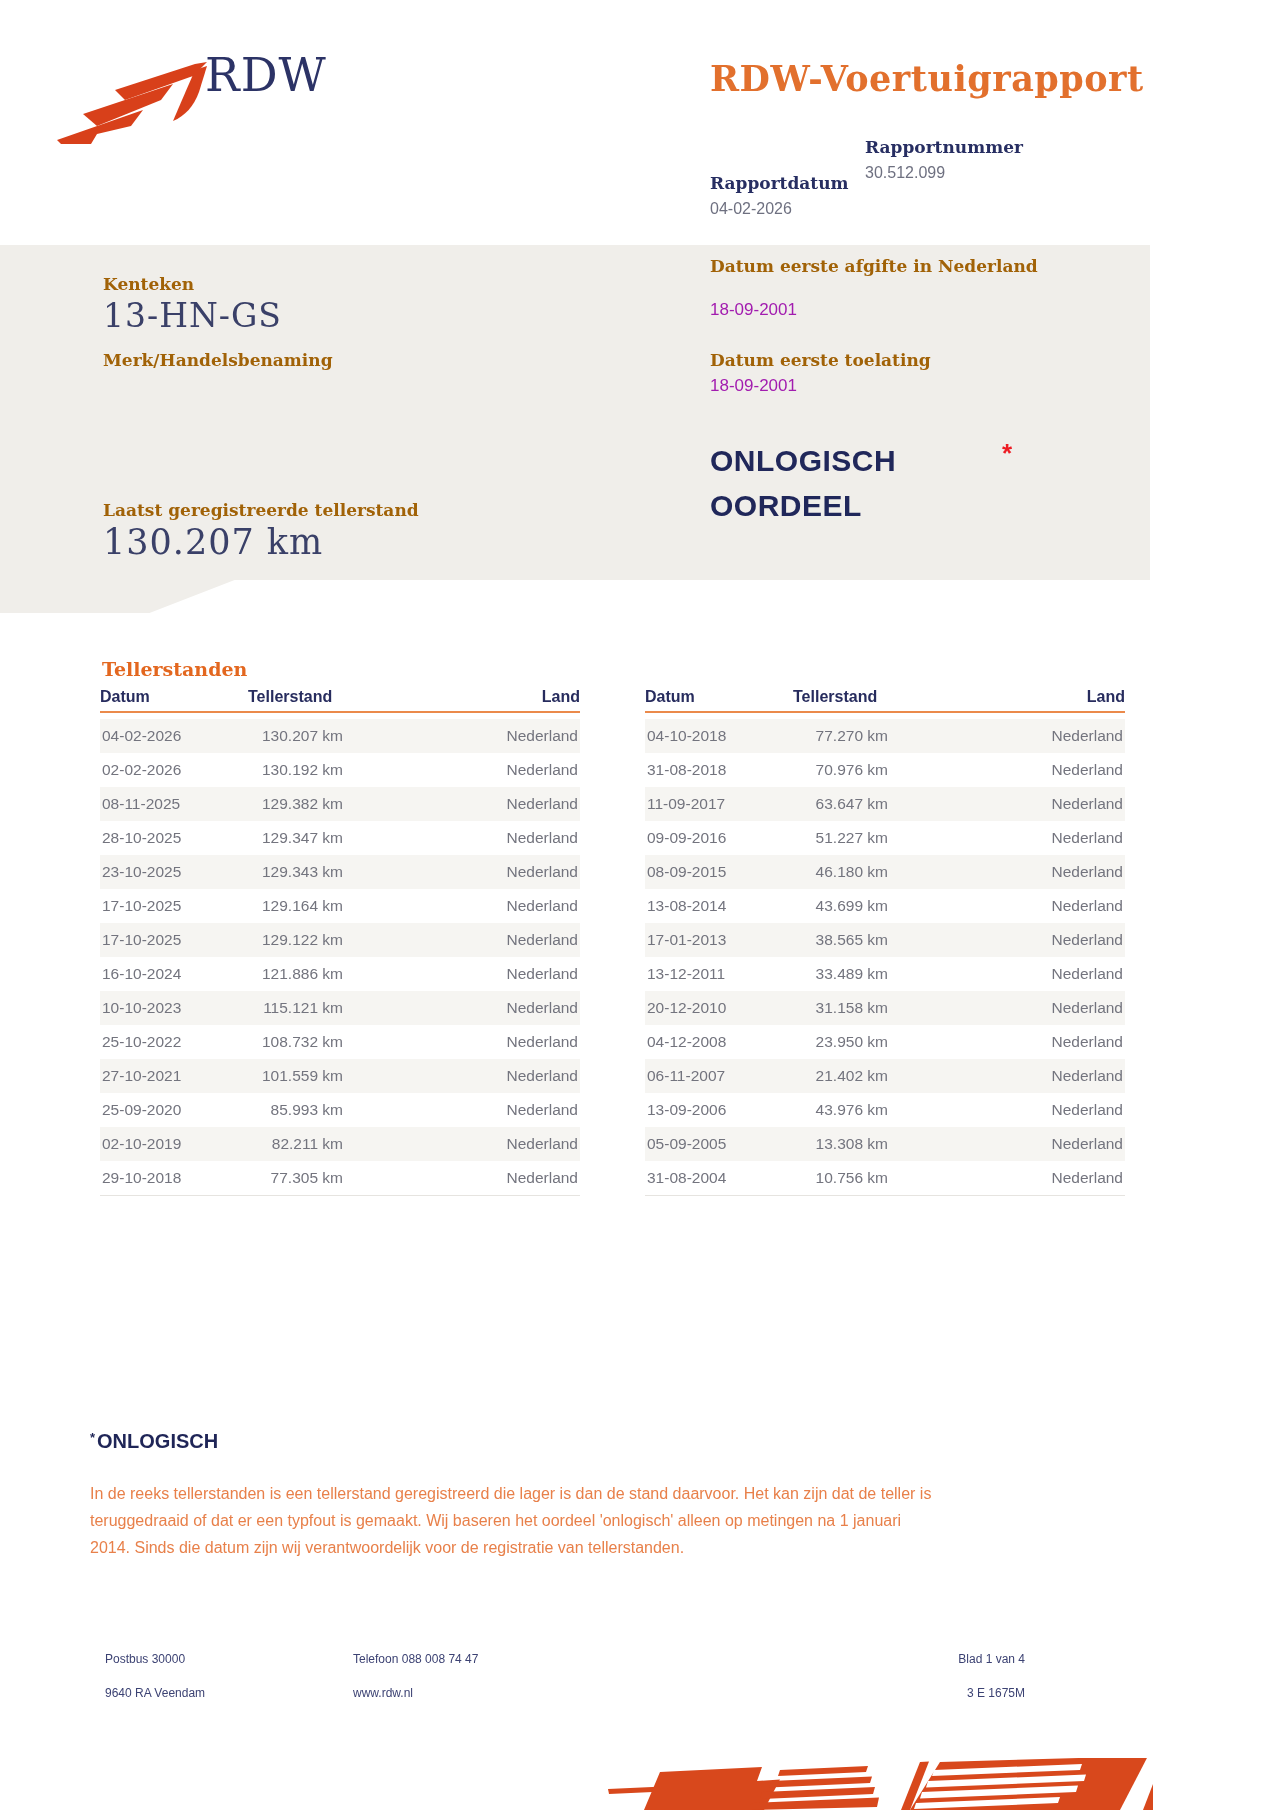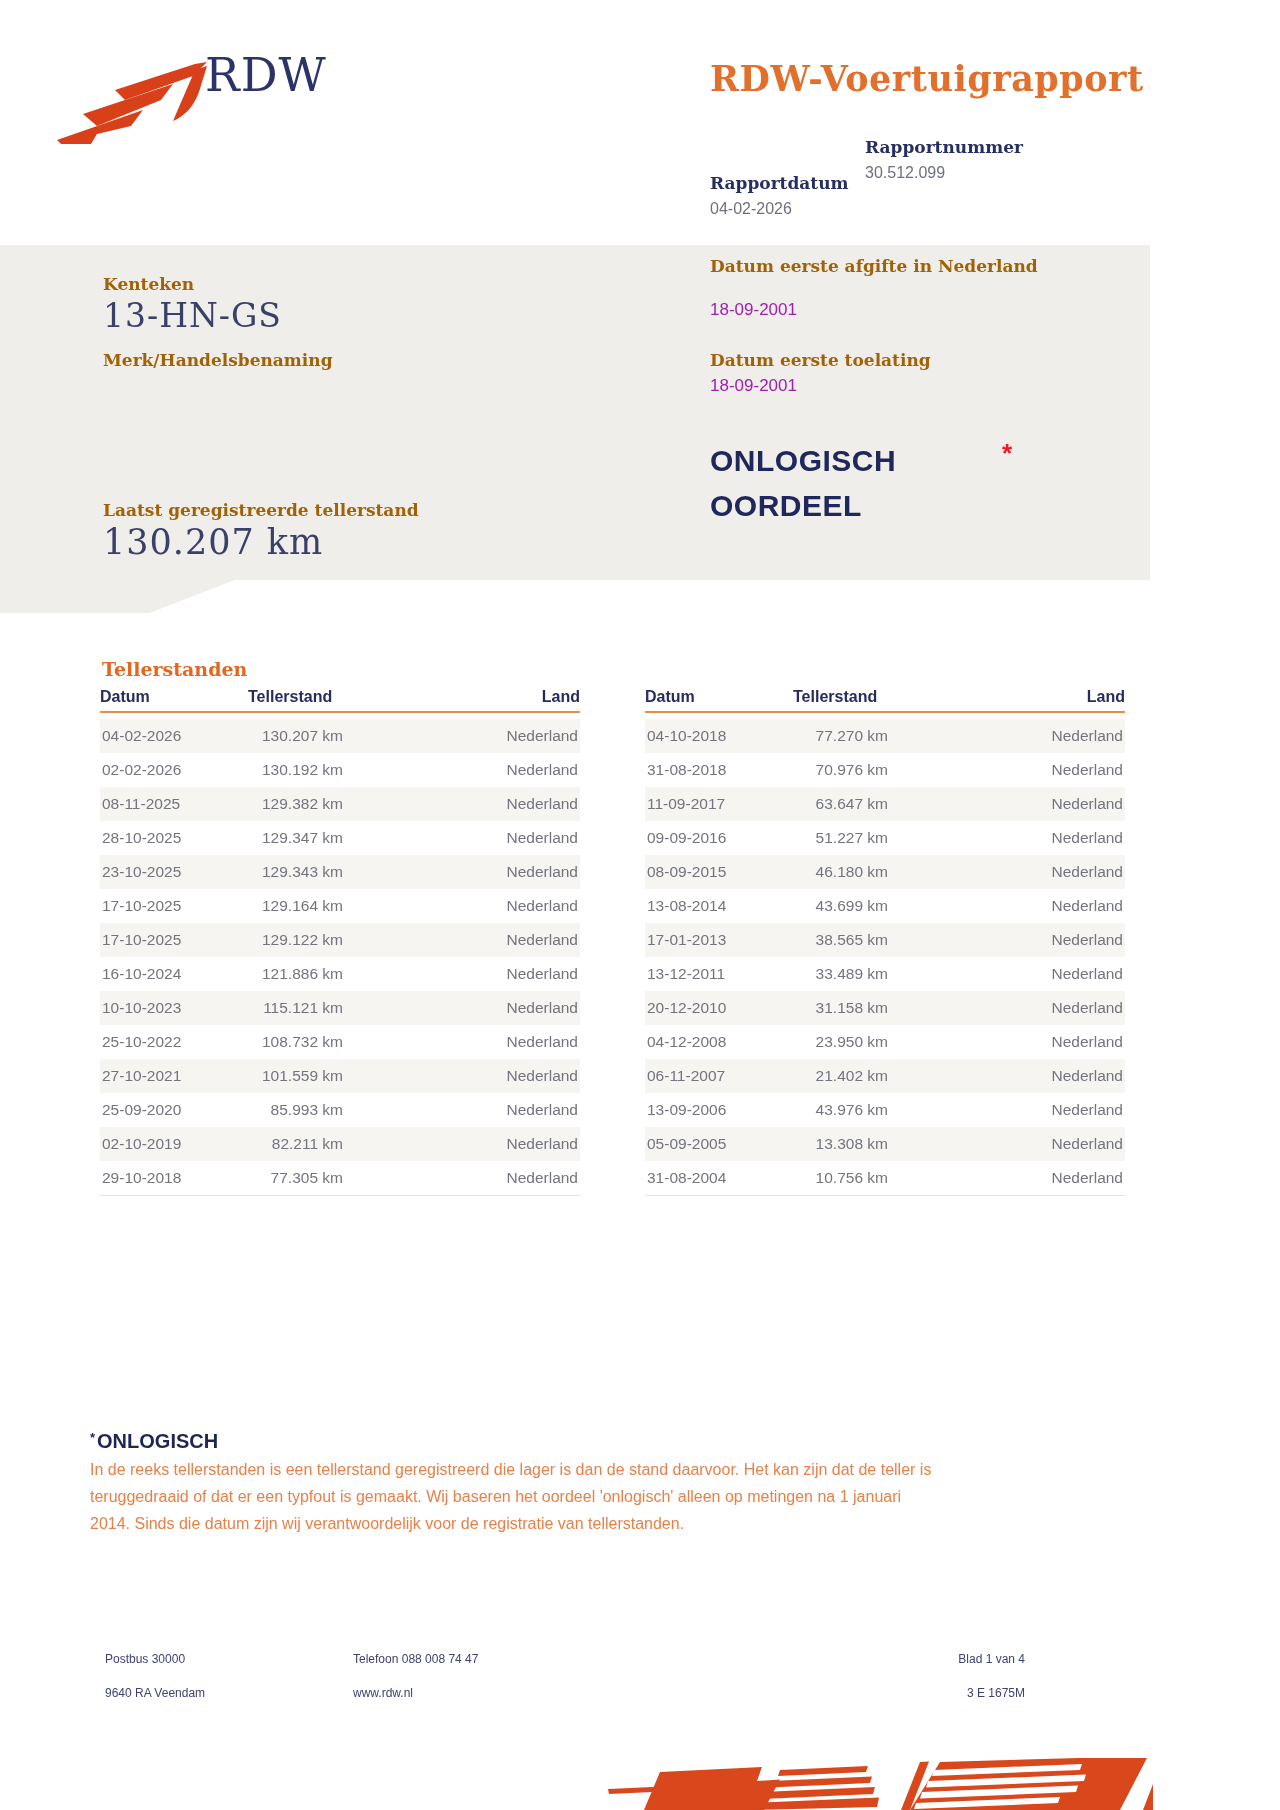--- a/index.html
+++ b/index.html
@@ -67,21 +67,21 @@
   }
   .km-row:nth-child(odd) { background:#f6f5f2; }
   .km-row .c-datum { width:148px; padding-left:2px; }
   .km-row .c-km    { width:95px; text-align:right; }
   .km-row .c-land  { flex:1; text-align:right; padding-right:2px; }
 
   
   .exp-title { font-size:20px; font-weight:bold; color:#1f2557; }
   .exp-title .exp-star { font-size:13px; vertical-align:6px; margin-right:2px; color:#1f2557; }
   .exp-body {
-    margin-top:3px; width:845px; font-size:16px; line-height:27px;
+    margin-top:27px; width:845px; font-size:16px; line-height:27px;
     color:#e8804a;
   }
 
   
   .foot { font-size:12px; color:#3c4273; }
   .foot div { height:14px; margin-bottom:20px; }
   .foot-right { text-align:right; }
 </style>
 </head>
 <body>

